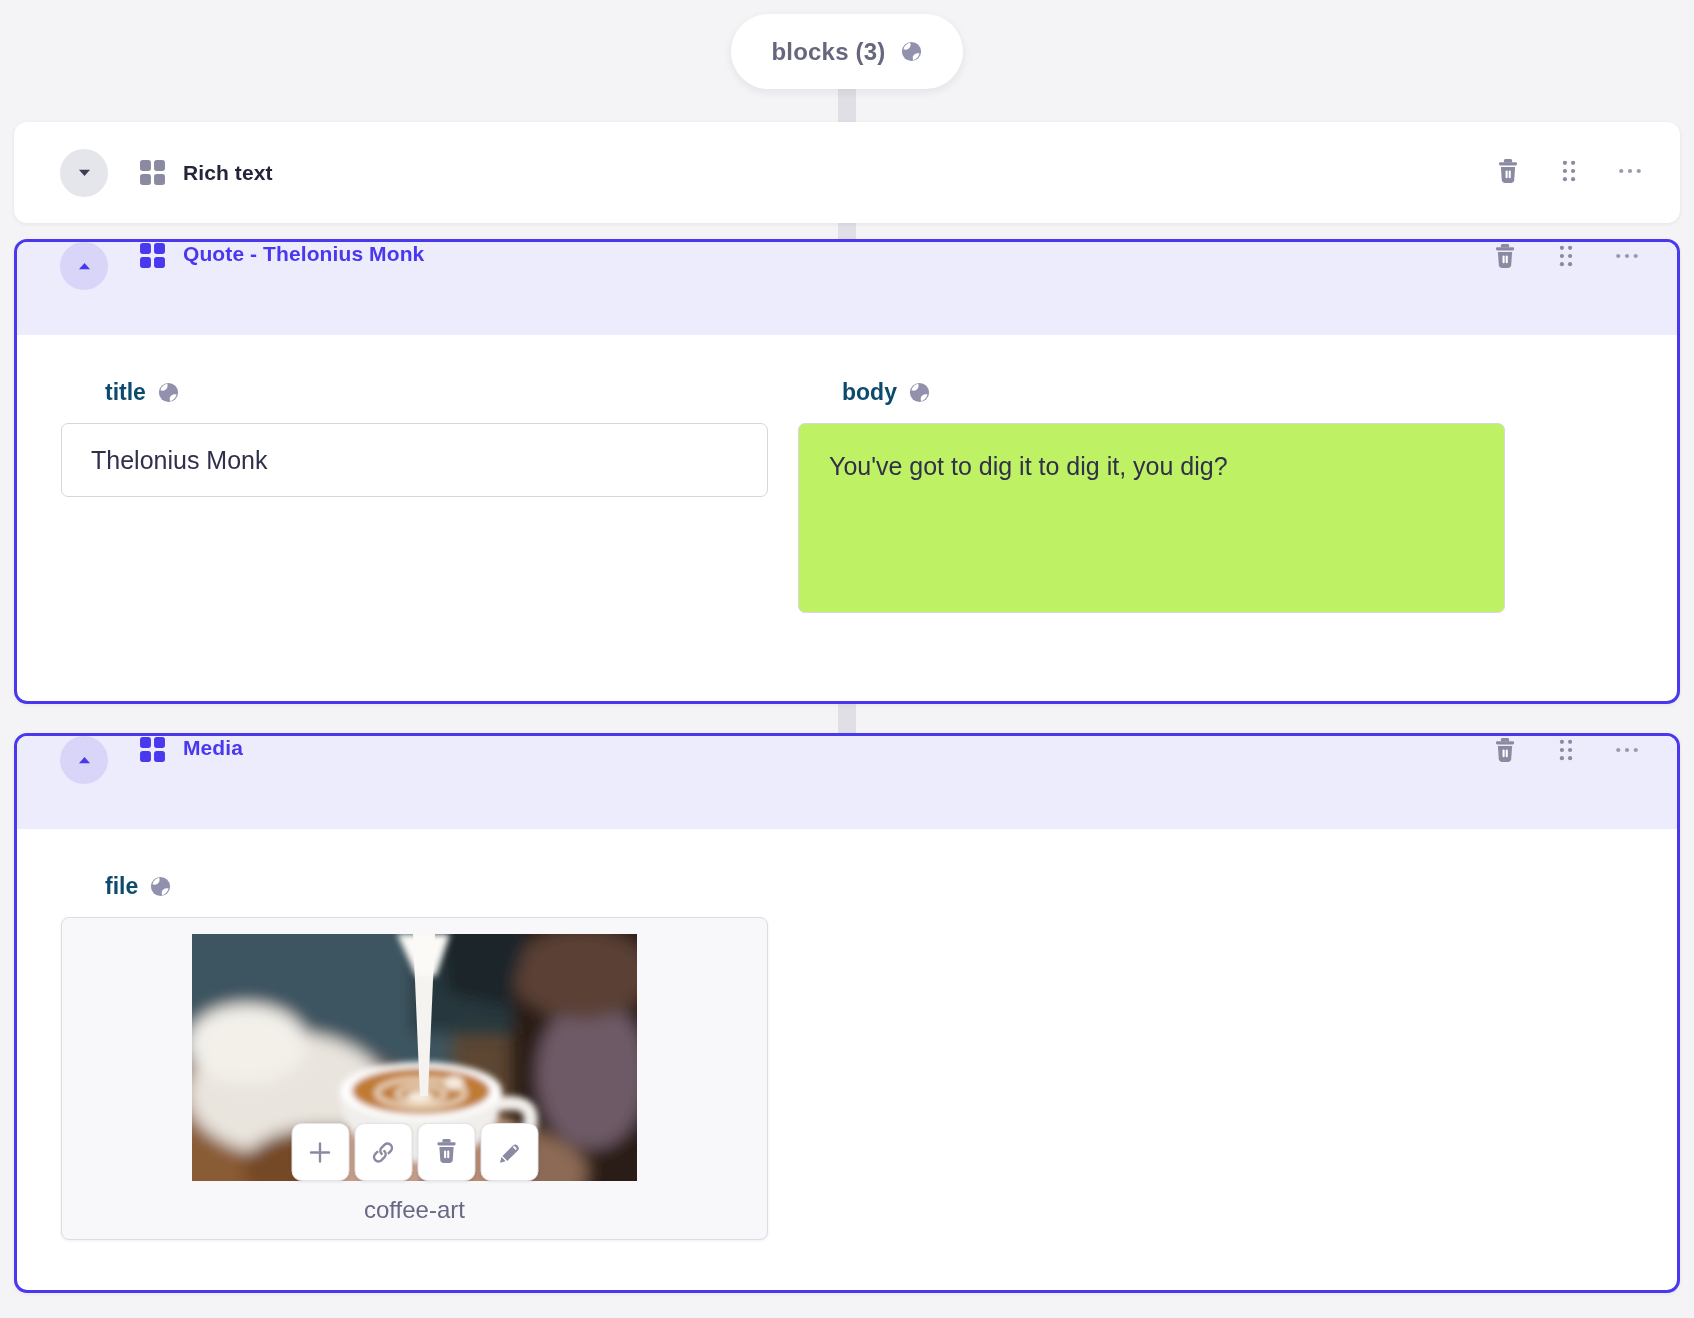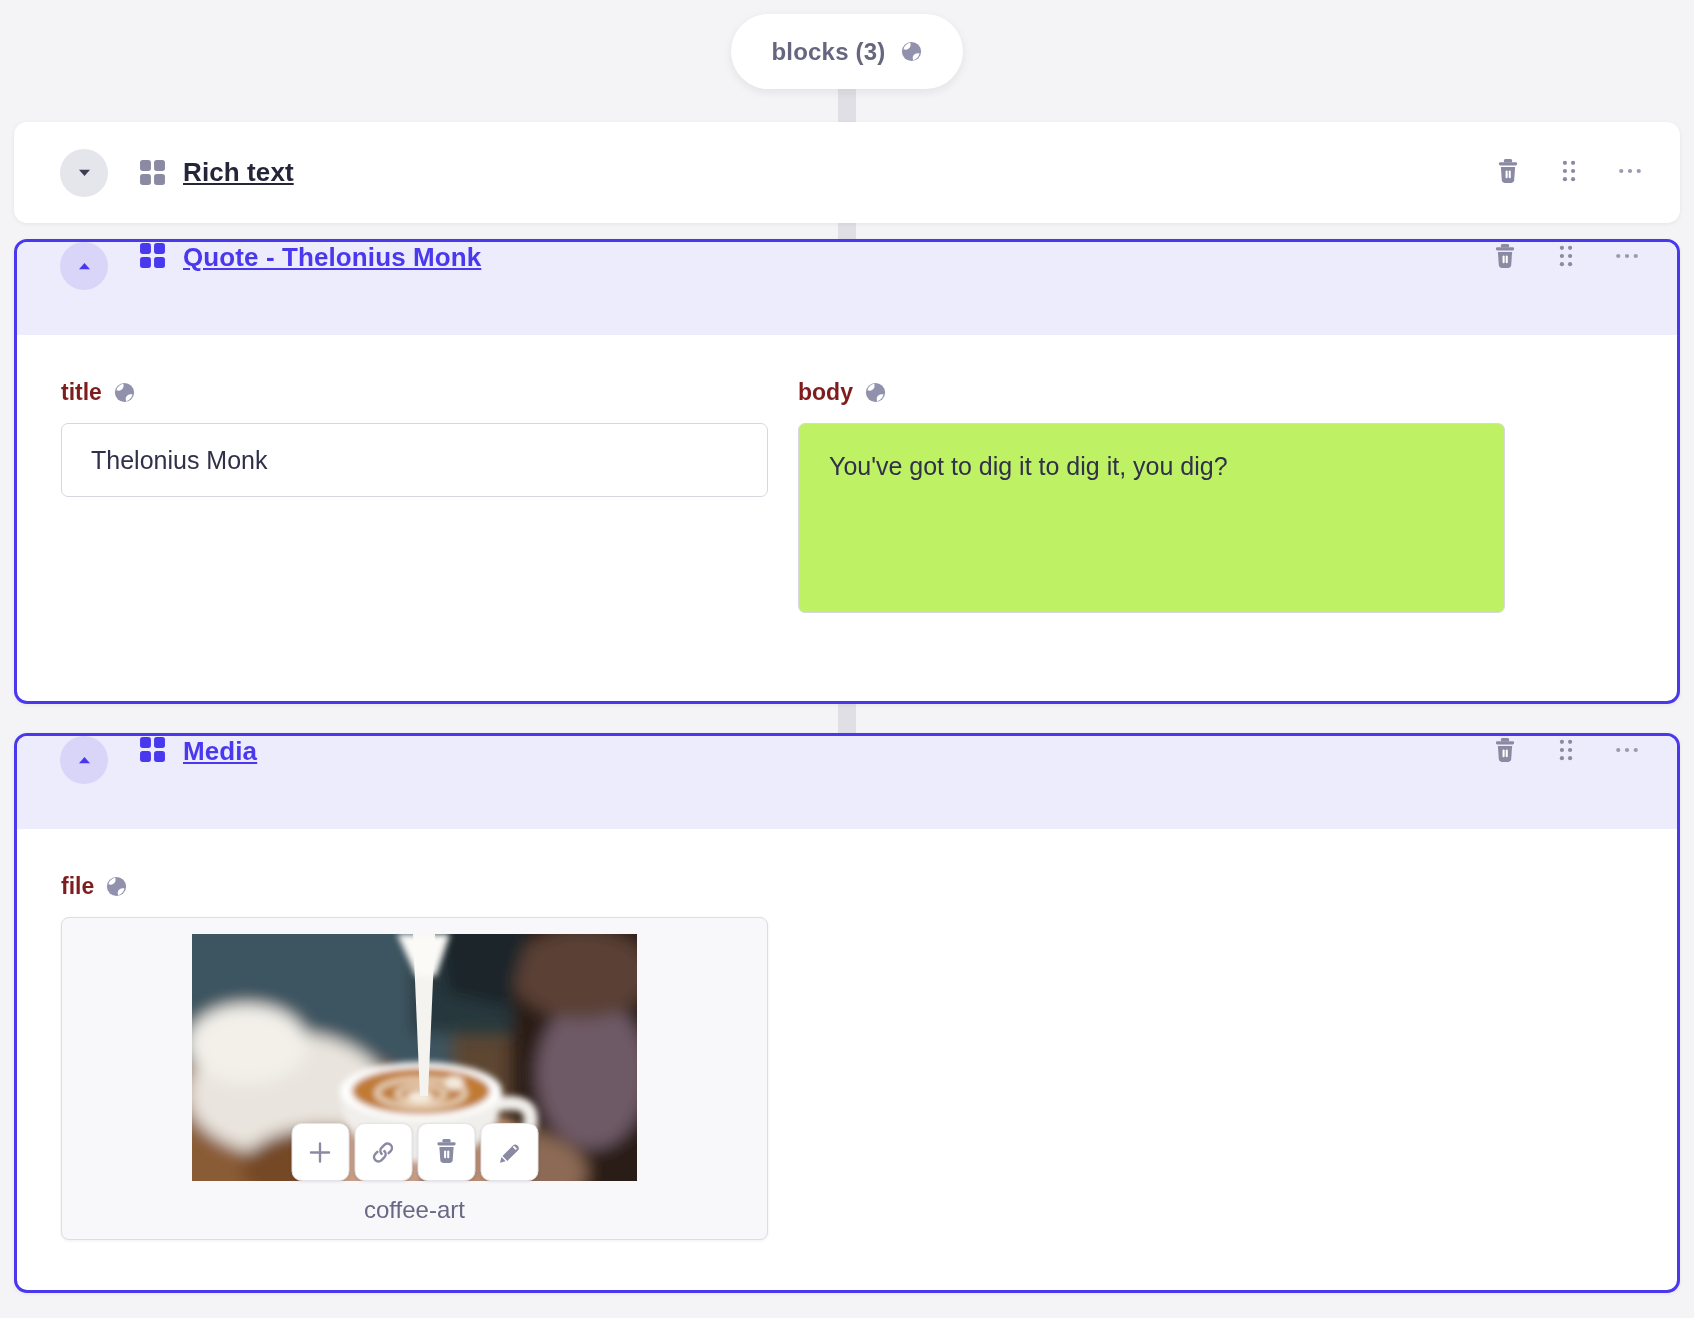--- a/index.html
+++ b/index.html
@@ -32,31 +32,31 @@
 
   .collapse-btn { width:48px; height:48px; border-radius:50%; border:none; background:#e5e5ec;
                   display:flex; align-items:center; justify-content:center; cursor:pointer; flex:0 0 auto; }
   .card.selected .collapse-btn { background:#d9d5f9; }
   .caret { color:#3c3c55; display:inline-flex; }
   .card.selected .caret { color:#4a38ef; }
 
   .grid-icon { color:#8a8aa3; margin-left:31px; display:inline-flex; flex:0 0 auto; }
   .card.selected .grid-icon { color:#4a38ef; }
 
-  .block-title { margin-left:17px; font-size:26px; font-weight:700; color:#25253a; letter-spacing:.1px; white-space:nowrap;text-decoration:underline; }
+  .block-title { margin-left:17px; font-size:21px; font-weight:700; color:#25253a; letter-spacing:.1px; white-space:nowrap; }
   .card.selected .block-title { color:#4a38ef; }
 
   .head-actions { margin-left:auto; display:flex; align-items:center; gap:33px; }
   .icon-btn { background:none; border:none; padding:0; cursor:pointer; display:inline-flex; color:#8a8aa3; }
   .icon-btn.more { color:#9a9ab0; }
 
   
   .quote-body { padding:44px 0 88px 44px; display:grid; grid-template-columns:707px 707px; column-gap:30px; }
   .field-label-row { display:flex; align-items:center; gap:11px; }
-  .field-label { font-size:23px; font-weight:700; color:#7f1d1d; }
+  .field-label { font-size:23px; font-weight:700; color:#0c4a6e;margin-left:44px; }
   .text-input { width:100%; height:74px; margin-top:17px; border:1px solid #d7d7df; border-radius:7px;
                 background:#fff; padding:0 29px; font-size:25px; color:#30304a;
                 font-family:"Liberation Sans","DejaVu Sans",sans-serif; outline:none; }
   .textarea { width:100%; height:190px; margin-top:17px; border:1px solid #d7d7df; border-radius:7px;
               background:#bef264; padding:26px 30px; font-size:25px; color:#30304a; line-height:1.35; cursor:text; }
 
   
   .media-body { padding:44px 0 50px 44px; }
   .file-box { width:707px; margin-top:17px; background:#f8f8fa; border:1px solid #dcdce3; border-radius:8px;
               box-shadow:0 1px 3px rgba(30,30,60,.07); padding:16px 0 15px; }

